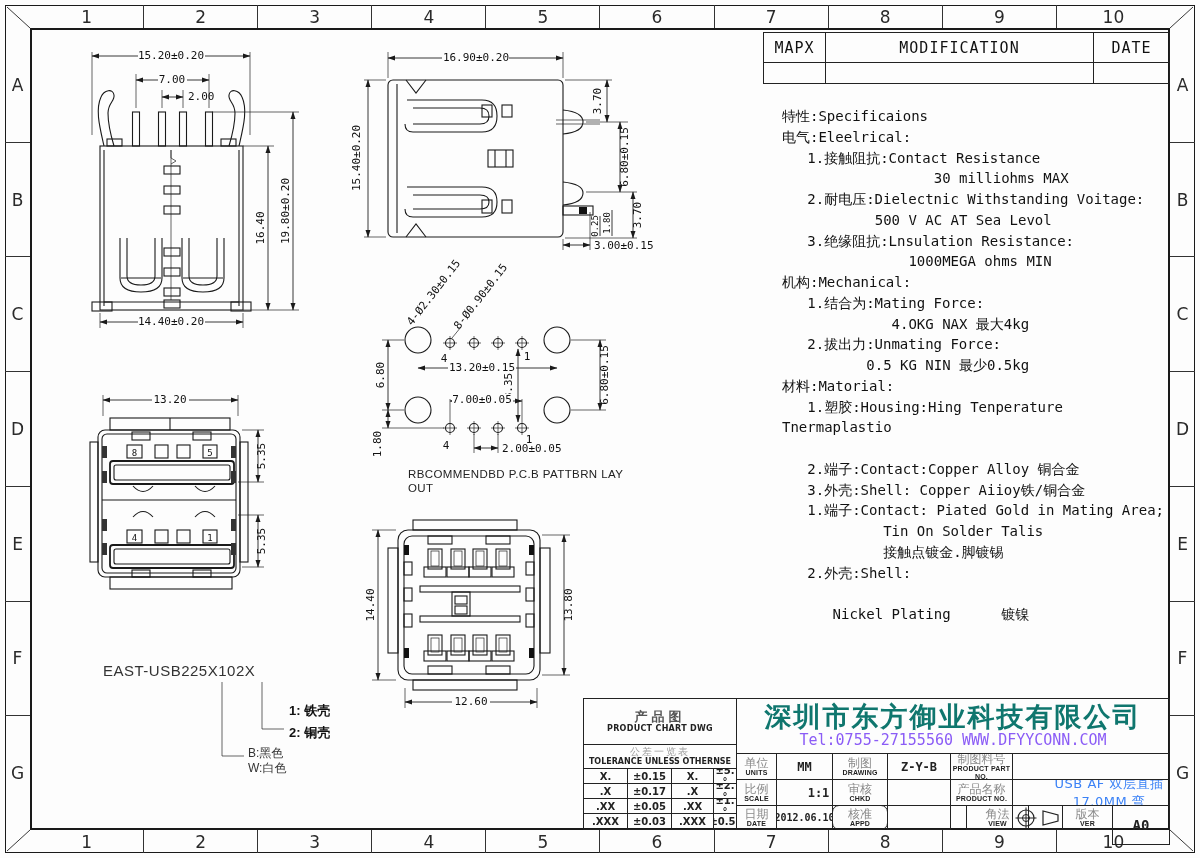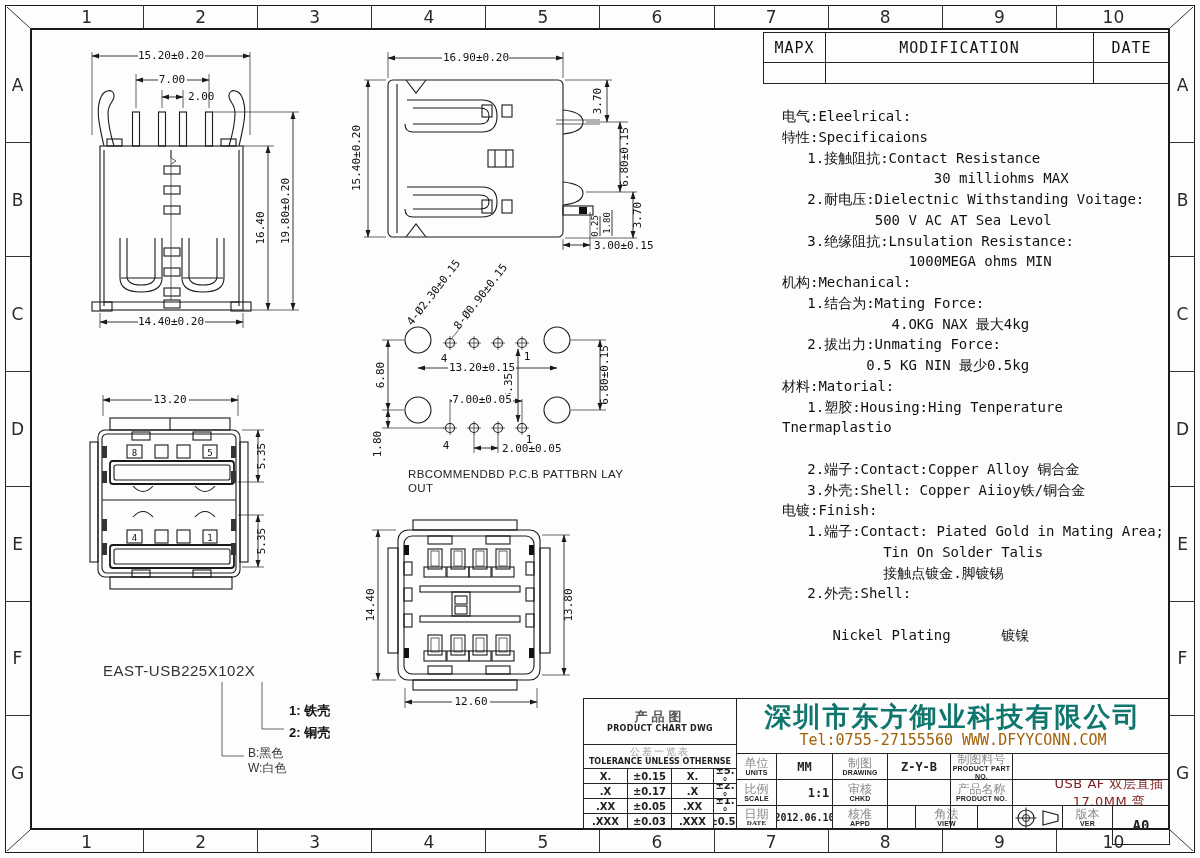--- a/index.html
+++ b/index.html
@@ -26,29 +26,29 @@
   .legend2{font-family:"Liberation Sans",sans-serif;font-size:12px;fill:#333;}
   .spec{left:782px;top:106px;width:392px;}
   .spec-line{white-space:pre;font:14px "DejaVu Sans Mono",monospace;color:#111;
     height:20.75px;line-height:20.75px;overflow:visible;}
   .tbcell{border:1.2px solid #222;display:flex;align-items:center;justify-content:center;
     text-align:center;overflow:hidden;}
   .lblcell{flex-direction:column;line-height:1.05;}
   .lbl-zh{font-size:12px;color:#8a8a8a;}
   .lbl-en{font-size:7px;font-weight:bold;color:#222;letter-spacing:0.2px;}
   .valcell{font:bold 12px "DejaVu Sans Mono",monospace;color:#222;}
-  .prodval{font:13px "DejaVu Sans",sans-serif;color:#7f1d1d;letter-spacing:0.5px;padding-left:36px;}
+  .prodval{font:13px "DejaVu Sans",sans-serif;color:#3b82f6;letter-spacing:0.5px;padding-left:36px;}
   .rev-head{font:15px "DejaVu Sans Mono",monospace;letter-spacing:1px;color:#111;}
   .pc-title{font-size:13px;font-weight:bold;color:#555;letter-spacing:4px;}
   .pc-sub{font:bold 8px "DejaVu Sans",sans-serif;color:#222;letter-spacing:0.3px;}
   .tol-zh{font-size:10px;color:#a0a0a0;letter-spacing:2px;}
   .tol-en{font:bold 8px "DejaVu Sans",sans-serif;color:#222;}
   .tolcell{font:bold 10px "DejaVu Sans",sans-serif;color:#222;}
   .co-name{font-size:27px;font-weight:bold;color:#0f766e;letter-spacing:2px;}
-  .co-tel{font:15px "DejaVu Sans Mono",monospace;color:#a16207;}
+  .co-tel{font:15px "DejaVu Sans Mono",monospace;color:#8b5cf6;}
 </style>
 </head>
 <body>
 
 <div id="sheet">
 
   <div id="outer-border" class="abs"></div>
   <div id="inner-frame" class="abs"></div>
 
   <div class="abs band band-h" style="left:30px;top:5px;width:1140px;height:23px;">
@@ -97,40 +97,39 @@
   <div>
     <div class="abs tbcell rev-head" style="left:763px;top:32px;width:63px;height:31px;">MAPX</div>
     <div class="abs tbcell rev-head" style="left:825px;top:32px;width:269px;height:31px;">MODIFICATION</div>
     <div class="abs tbcell rev-head" style="left:1093px;top:32px;width:77px;height:31px;">DATE</div>
     <div class="abs tbcell" style="left:763px;top:62px;width:63px;height:22px;"></div>
     <div class="abs tbcell" style="left:825px;top:62px;width:269px;height:22px;"></div>
     <div class="abs tbcell" style="left:1093px;top:62px;width:77px;height:22px;"></div>
   </div>
 
   <div class="abs spec">
+      <div class="spec-line">特性:Specificaions</div>
       <div class="spec-line">电气:Eleelrical:</div>
-      <div class="spec-line">特性:Specificaions</div>
       <div class="spec-line">   1.接触阻抗:Contact Resistance</div>
       <div class="spec-line">                  30 milliohms MAX</div>
       <div class="spec-line">   2.耐电压:Dielectnic Withstanding Voitage:</div>
       <div class="spec-line">           500 V AC AT Sea Levol</div>
       <div class="spec-line">   3.绝缘阻抗:Lnsulation Resistance:</div>
       <div class="spec-line">               1000MEGA ohms MIN</div>
       <div class="spec-line">机构:Mechanical:</div>
       <div class="spec-line">   1.结合为:Mating Force:</div>
       <div class="spec-line">             4.OKG NAX 最大4kg</div>
       <div class="spec-line">   2.拔出力:Unmating Force:</div>
       <div class="spec-line">          0.5 KG NIN 最少0.5kg</div>
       <div class="spec-line">材料:Matorial:</div>
       <div class="spec-line">   1.塑胶:Housing:Hing Tenperature</div>
       <div class="spec-line">Tnermaplastio</div>
       <div class="spec-line"></div>
       <div class="spec-line">   2.端子:Contact:Copper Alloy 铜合金</div>
       <div class="spec-line">   3.外壳:Shell: Copper Aiioy铁/铜合金</div>
-      <div class="spec-line">电镀:Finish:</div>
       <div class="spec-line">   1.端子:Contact: Piated Gold in Mating Area;</div>
       <div class="spec-line">            Tin On Solder Talis</div>
       <div class="spec-line">            接触点镀金.脚镀锡</div>
       <div class="spec-line">   2.外壳:Shell:</div>
       <div class="spec-line"></div>
       <div class="spec-line">      Nickel Plating      镀镍</div>
     </div>
 
   <svg id="svgroot" class="abs" viewBox="0 0 1200 858">
     <defs>
@@ -538,31 +537,31 @@
       <div class="lbl-zh">审核</div>
       <div class="lbl-en">CHKD</div>
     </div>
     <div class="abs tbcell valcell" style="left:887px;top:779px;width:64px;height:27px;"></div>
     <div class="abs tbcell lblcell" style="left:950px;top:779px;width:63px;height:27px;">
       <div class="lbl-zh">产品名称</div>
       <div class="lbl-en">PRODUCT NO.</div>
     </div>
     <div class="abs tbcell prodval" style="left:1012px;top:779px;width:158px;height:27px;">USB AF 双层直插17.0MM 弯</div>
 
-    <div class="abs tbcell lblcell" style="left:736px;top:805px;width:41px;height:25px;font-family:Liberation Serif, serif;">
+    <div class="abs tbcell lblcell" style="left:736px;top:805px;width:41px;height:25px;">
       <div class="lbl-zh">日期</div>
       <div class="lbl-en">DATE</div>
     </div>
     <div class="abs tbcell valcell" style="left:776px;top:805px;width:57px;height:25px;font-size:10px;">2012.06.10</div>
-    <div class="abs tbcell lblcell" style="left:832px;top:805px;width:56px;height:25px;">
+    <div class="abs tbcell lblcell" style="left:832px;top:805px;width:56px;height:25px;border-radius:7px;">
       <div class="lbl-zh">核准</div>
       <div class="lbl-en">APPD</div>
     </div>
     <div class="abs tbcell valcell" style="left:887px;top:805px;width:64px;height:25px;"></div>
-    <div class="abs tbcell lblcell" style="left:915px;top:805px;width:63px;height:25px;">
+    <div class="abs tbcell lblcell" style="left:966px;top:805px;width:63px;height:25px;">
       <div class="lbl-zh">角法</div>
       <div class="lbl-en">VIEW</div>
     </div>
     <div class="abs tbcell" style="left:1012px;top:805px;width:51px;height:25px;">
       <svg width="46" height="22" viewBox="0 0 46 22">
         <circle cx="11" cy="11" r="8" fill="none" stroke="#222" stroke-width="1.2"></circle>
         <circle cx="11" cy="11" r="3.5" fill="none" stroke="#222" stroke-width="1"></circle>
         <line x1="0.5" y1="11" x2="21.5" y2="11" stroke="#222" stroke-width="1"></line>
         <line x1="11" y1="0.5" x2="11" y2="21.5" stroke="#222" stroke-width="1"></line>
         <path d="M28,4 L28,18 L43,14 L43,8 Z" fill="none" stroke="#222" stroke-width="1.2"></path>

